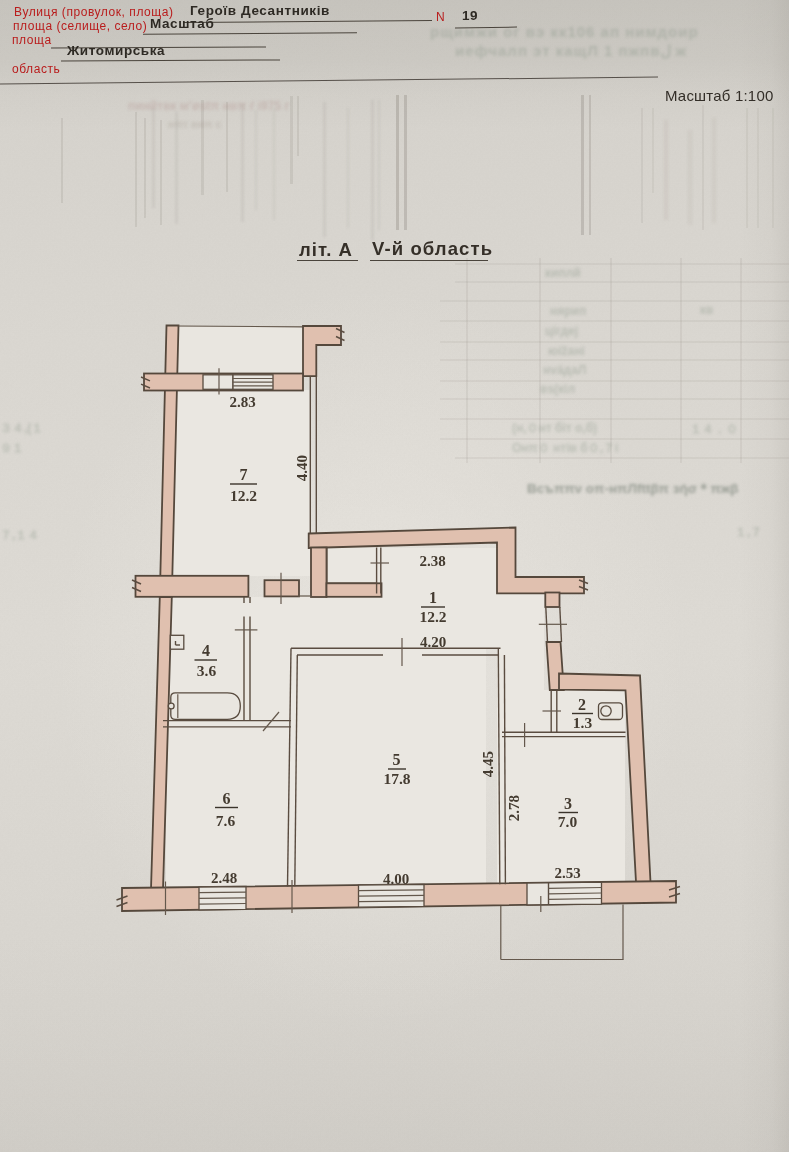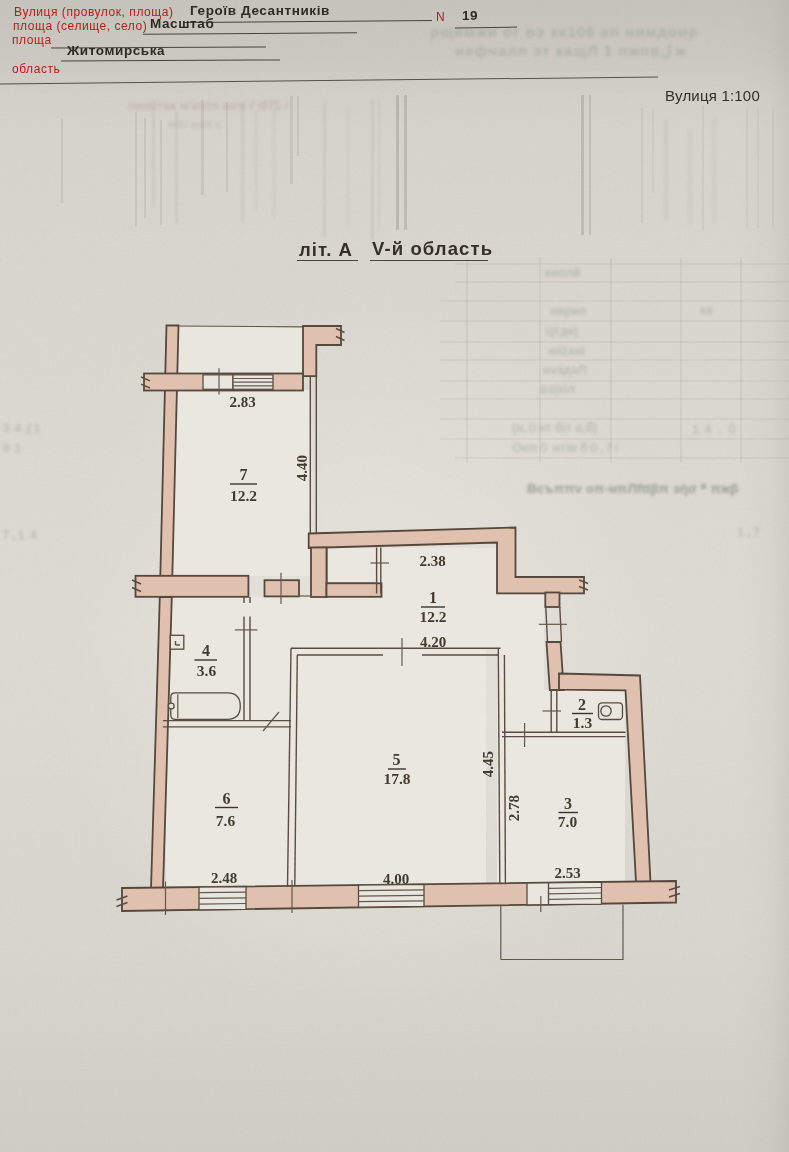--- a/index.html
+++ b/index.html
@@ -116,21 +116,21 @@
 <div class="ul" style="left:143px;top:33px;width:214px;transform:rotate(-0.4deg);"></div>
 
 <div class="t" style="left:12px;top:32.5px;">площа</div>
 <div class="ul" style="left:51px;top:46.5px;width:215px;transform:rotate(-0.3deg);"></div>
 
 <div class="t" style="left:12px;top:46px;margin-top:16px;">область</div>
 <div class="v" style="left:67px;top:43px;">Житомирська</div>
 <div class="ul" style="left:61px;top:60px;width:219px;transform:rotate(-0.3deg);"></div>
 
 <div class="ul" style="left:0px;top:80px;width:658px;border-bottom-width:1.8px;transform:rotate(-0.6deg);border-color:#56504a;"></div>
-<div class="t" style="left:665px;top:87px;font-size:15px;letter-spacing:0.2px;color:#332e28;">Вулиця 1:100</div>
+<div class="t" style="left:665px;top:87px;font-size:15px;letter-spacing:0.2px;color:#332e28;">Масштаб 1:100</div>
 
 <div class="v" style="left:299px;top:239px;font-size:18.5px;letter-spacing:1px;color:#352f28;">літ. А</div>
 <div class="ul" style="left:297px;top:260px;width:61px;border-bottom-width:1.8px;"></div>
 <div class="v" style="left:372px;top:238px;font-size:18.5px;letter-spacing:1.1px;color:#352f28;">V-й область</div>
 <div class="ul" style="left:370px;top:260px;width:118px;border-bottom-width:1.8px;"></div>
 
 <svg width="789" height="1152" viewBox="0 0 789 1152" style="position:absolute;left:0;top:0;filter:blur(0.3px);" font-family="Liberation Serif, serif" font-weight="bold" fill="none">
 <defs>
  <style>
   .w{fill:#e0c0af;stroke:#55483c;stroke-width:1.8;}

